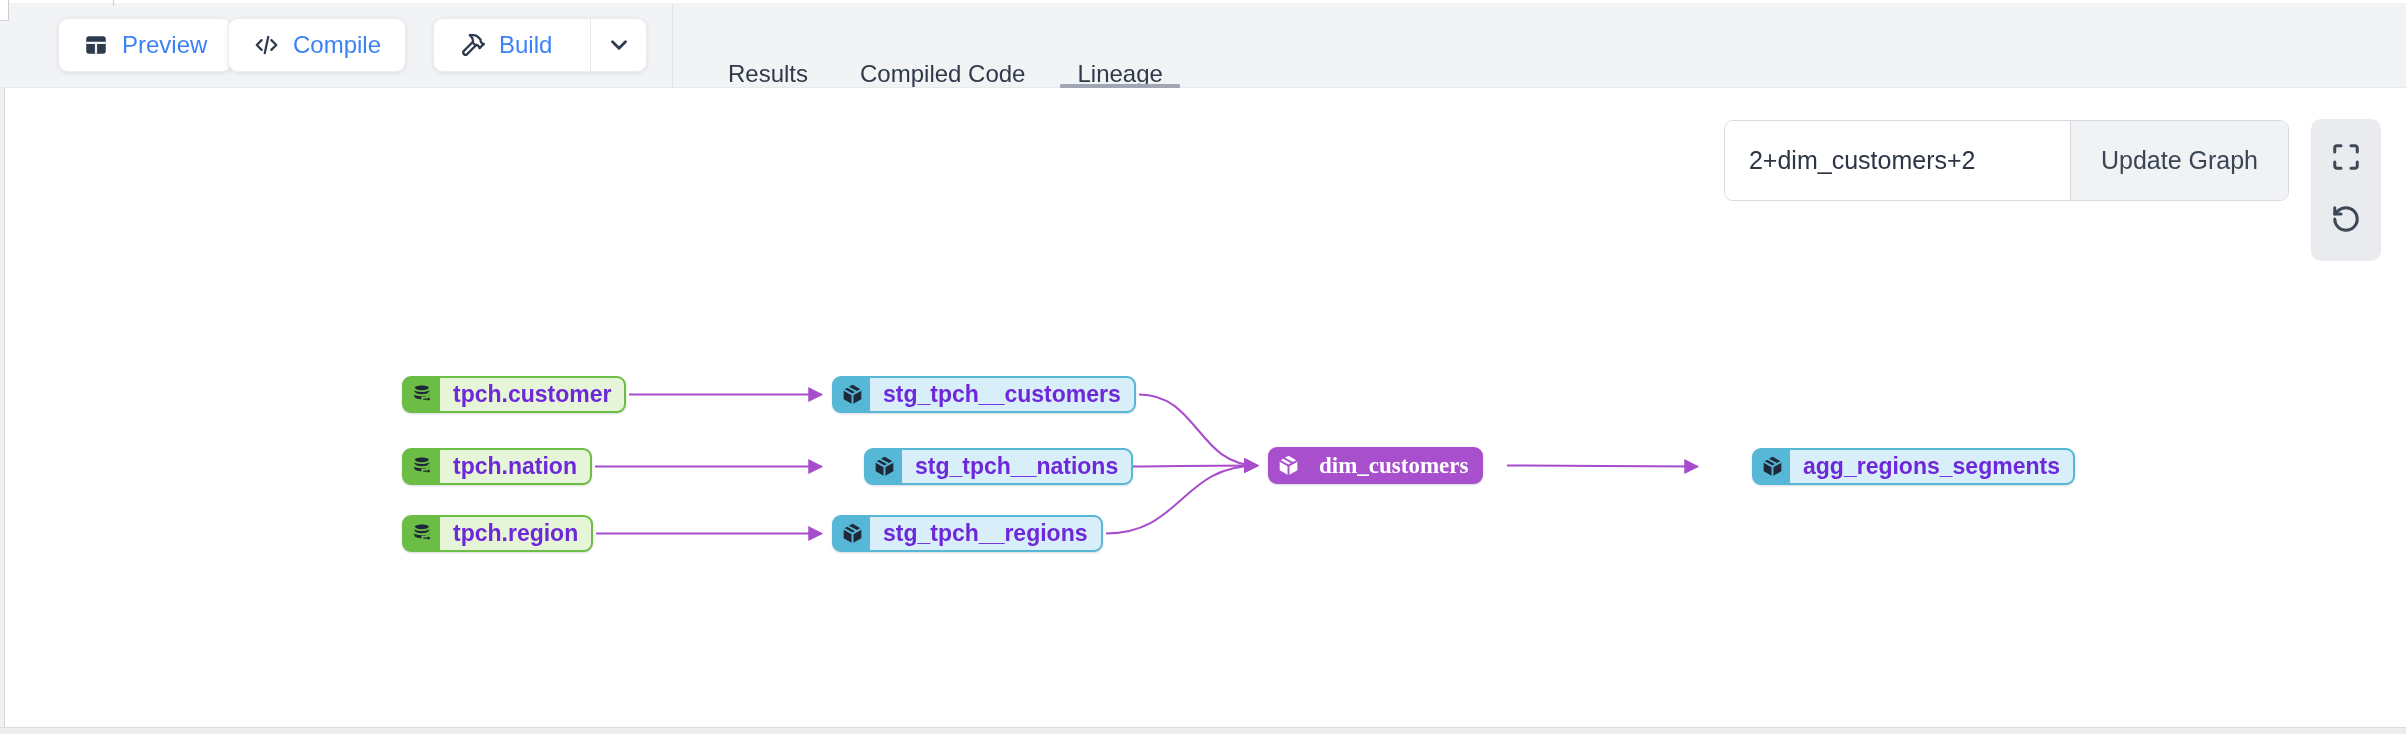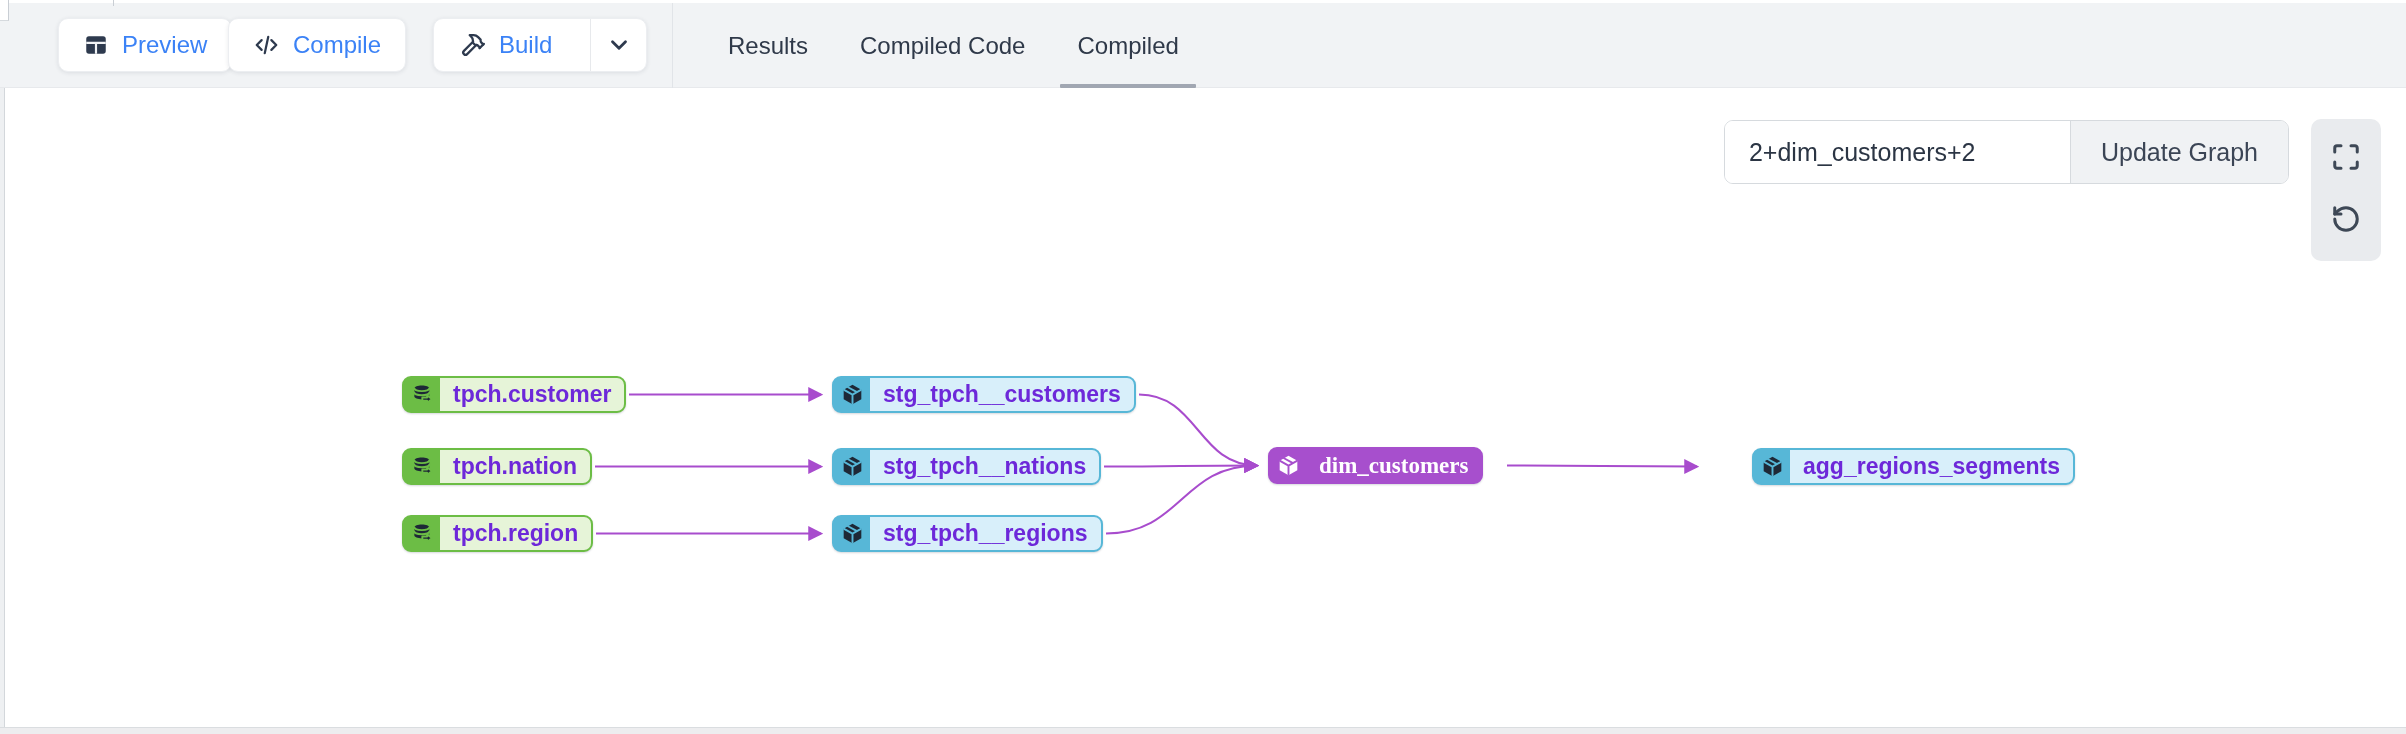--- a/index.html
+++ b/index.html
@@ -38,41 +38,41 @@
   .build-main { display:flex; align-items:center; gap:13px; padding:0 26px; height:100%; cursor:pointer; }
   .build-caret {
     width:56px; height:100%; display:flex; align-items:center; justify-content:center;
     border-left:1px solid #e7e9ec; cursor:pointer;
   }
 
   .tb-divider { position:absolute; left:672px; top:0; width:1px; height:85px; background:#e1e4e8; }
 
   .tabs { position:absolute; left:702px; top:0; height:85px; display:flex; }
   .tab {
-    position:relative; height:100%; display:flex; align-items:center;
+    position:relative; height:100%; display:flex; align-items:flex-end;
     padding:0 26px; font-size:24px; color:#2f3949; cursor:pointer; white-space:nowrap;
   }
   .tab.active::after {
     content:""; position:absolute; left:9px; right:9px; bottom:0; height:4px;
     background:#a1a7b2; border-radius:1px;
   }
 
   
   .left-strip {
     position:absolute; left:0; top:88px; width:5px; height:639px;
     background:#eef0f2; border-right:1px solid #d3d7db;
   }
   .bottom-strip {
     position:absolute; left:0; top:727px; width:100%; height:7px;
     background:#ededef; border-top:1px solid #dadde0;
   }
 
   
   .selector-group {
-    position:absolute; top:120px; right:117px; height:64px;
+    position:absolute; top:120px; right:117px; height:81px;
     display:flex; border:1px solid #d6dade; border-radius:9px;
     background:#ffffff; overflow:hidden; z-index:4;
   }
   .selector-input {
     width:345px; border:0; outline:0; padding:0 24px;
     font-size:25px; color:#2b3544; font-family:inherit; background:#ffffff;
   }
   .update-btn {
     border:0; border-left:1px solid #d6dade; background:#f0f2f4;
     padding:0 30px; font-size:25px; color:#3b4555; font-family:inherit; cursor:pointer;
@@ -171,21 +171,21 @@
   <div class="tb-divider"></div>
 
   <div class="tabs">
     <div class="tab">
       <span>Results</span>
     </div>
     <div class="tab">
       <span>Compiled Code</span>
     </div>
     <div class="tab active">
-      <span>Compiled</span>
+      <span>Lineage</span>
     </div>
   </div>
 </div>
 
 <div class="pane-corner"></div>
 <div class="tab-tick"></div>
 
 <div class="left-strip"></div>
 <div class="bottom-strip"></div>
 
@@ -240,21 +240,21 @@
     </div>
     <div class="node model" style="left: 832px; top: 376px;">
       <span class="icon-sec">
         <svg width="23" height="23" viewBox="0 0 24 24">
           <path class="icon-body" d="M12 1.8 21.2 7v10L12 22.2 2.8 17V7z"></path>
           <path class="icon-crease" d="M3.2 7.2 12 12.1l8.8-4.9M12 12.1v9.4M7.3 4.4l8.9 4.9"></path>
         </svg>
       </span>
       <span class="label-sec">stg_tpch__customers</span>
     </div>
-    <div class="node model" style="left: 832px; top: 448px;">
+    <div class="node model" style="left: 864px; top: 448px;">
       <span class="icon-sec">
         <svg width="23" height="23" viewBox="0 0 24 24">
           <path class="icon-body" d="M12 1.8 21.2 7v10L12 22.2 2.8 17V7z"></path>
           <path class="icon-crease" d="M3.2 7.2 12 12.1l8.8-4.9M12 12.1v9.4M7.3 4.4l8.9 4.9"></path>
         </svg>
       </span>
       <span class="label-sec">stg_tpch__nations</span>
     </div>
     <div class="node model" style="left: 832px; top: 515px;">
       <span class="icon-sec">

